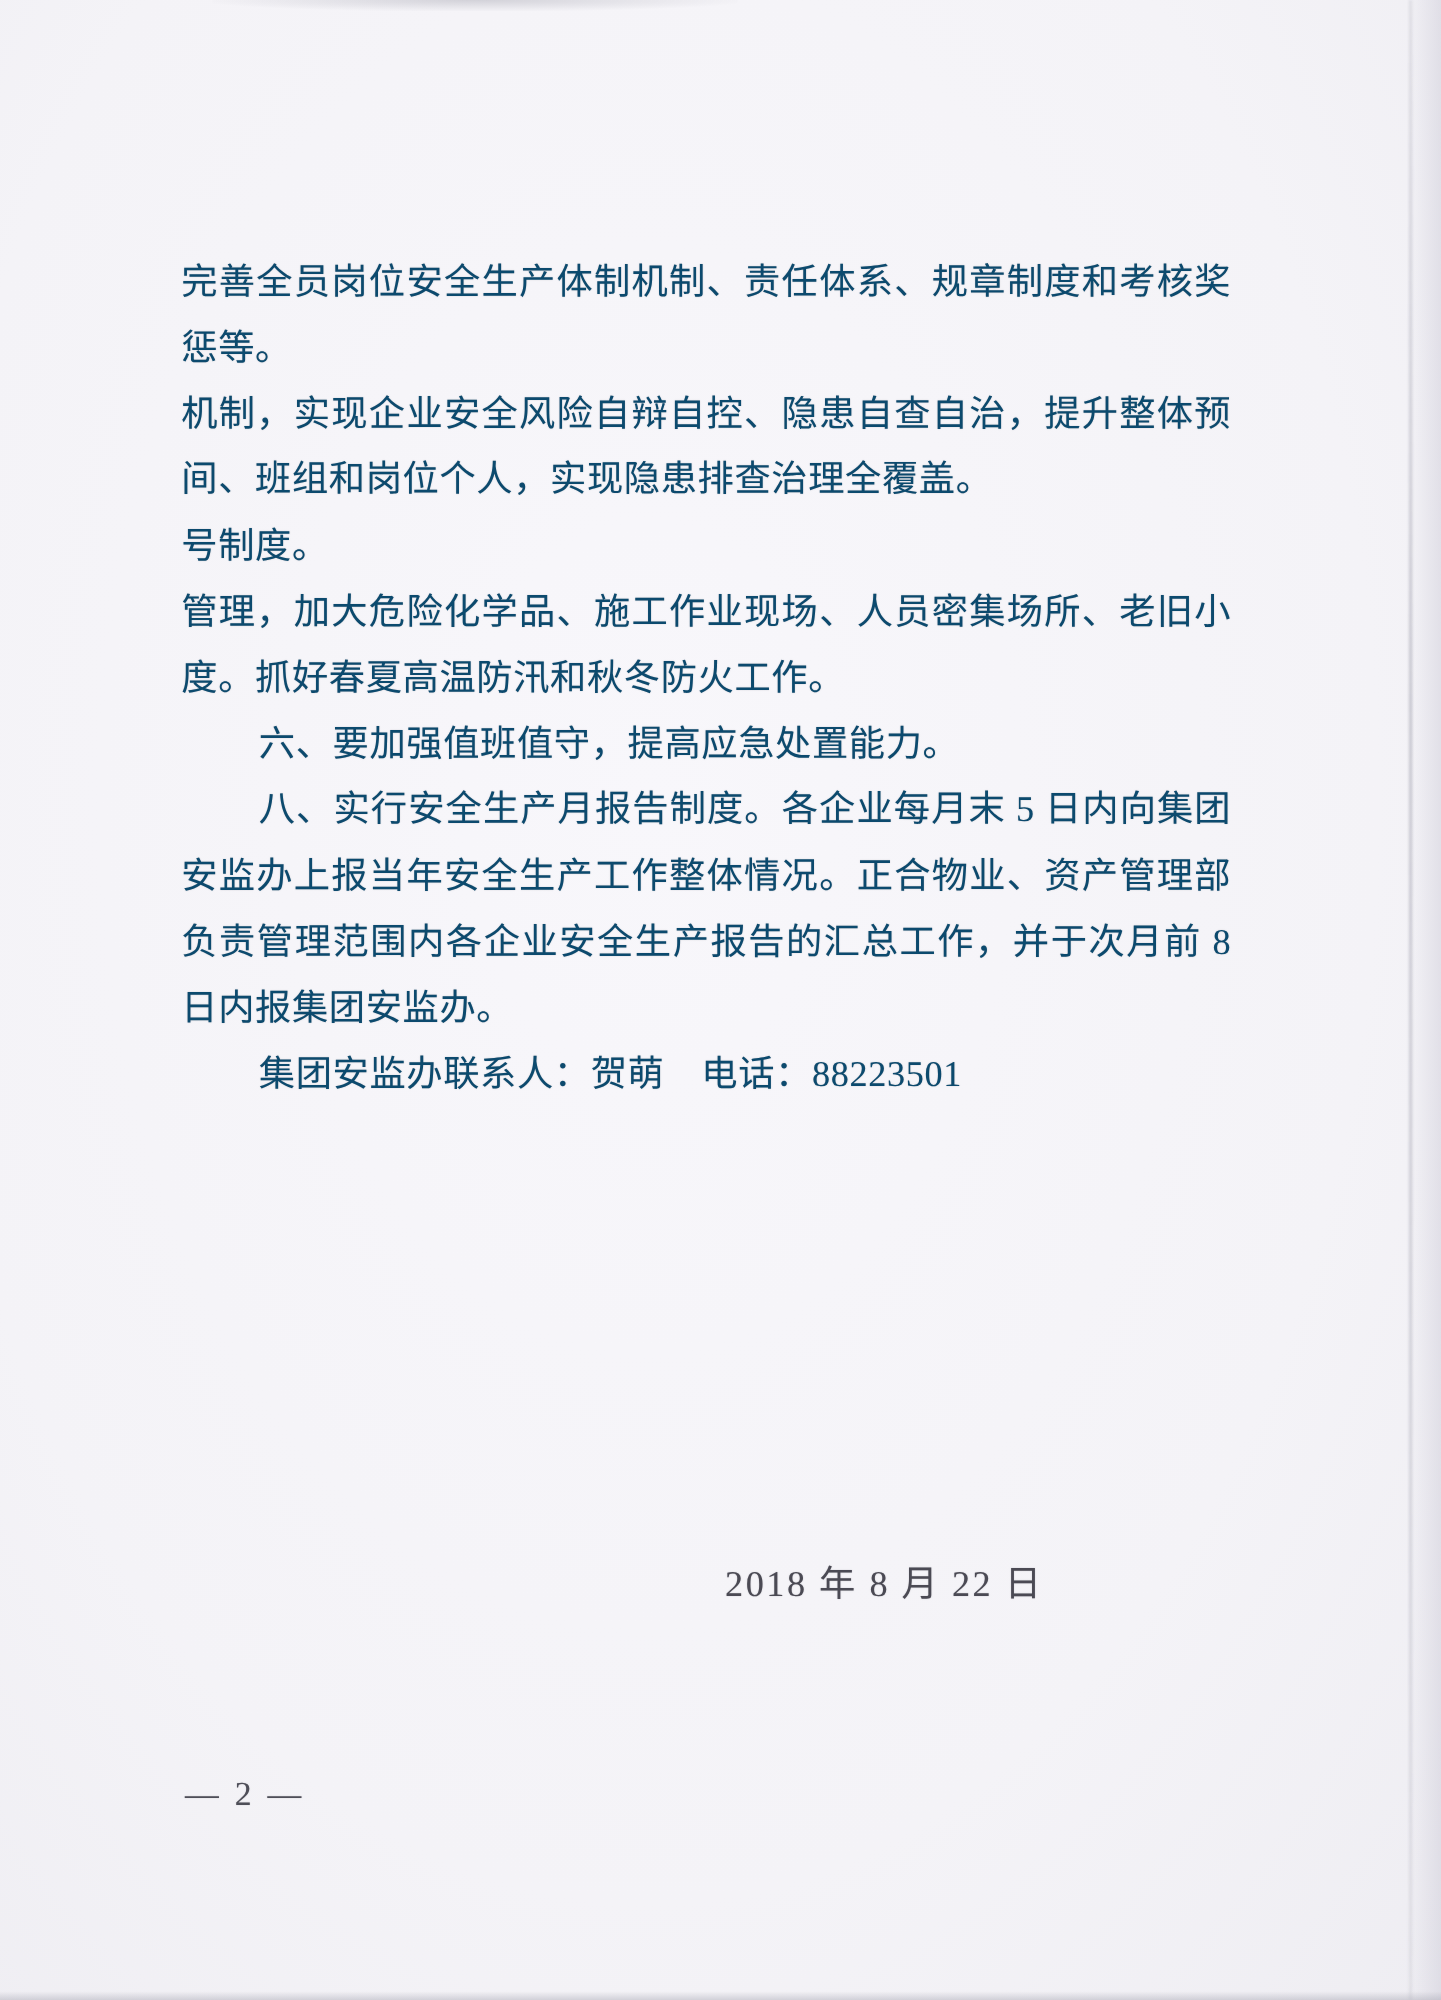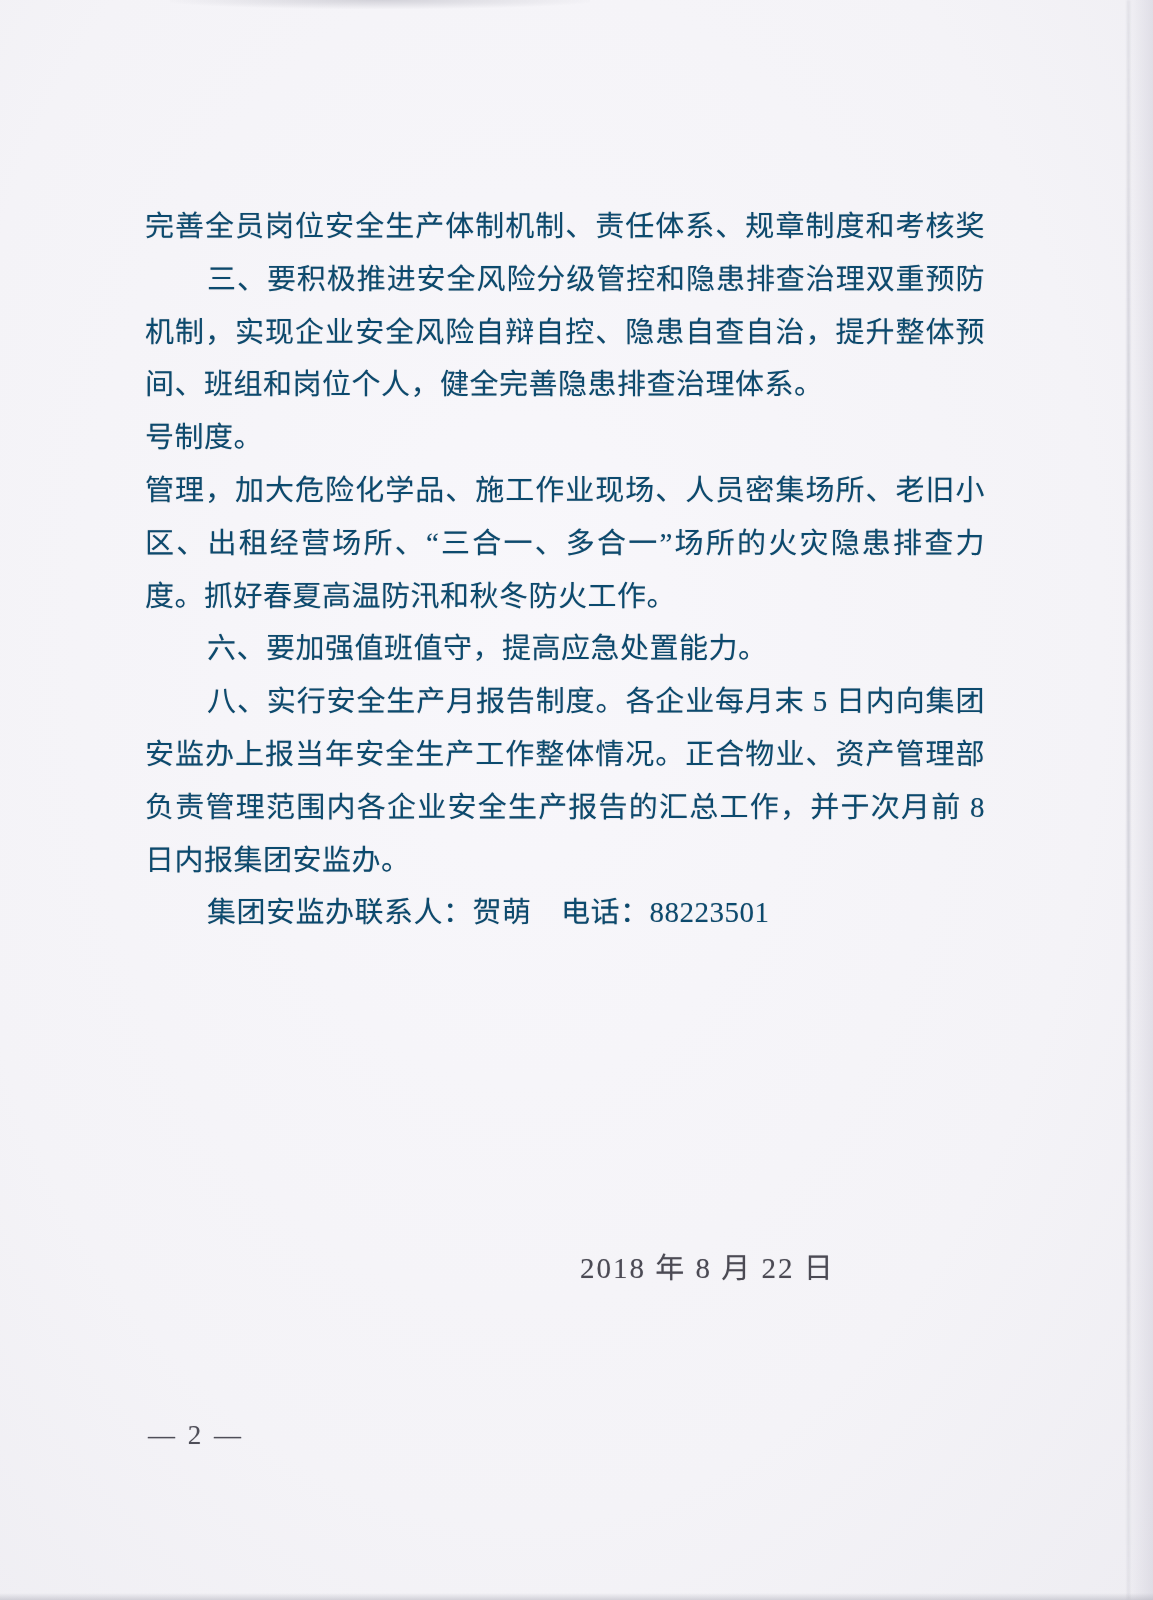--- a/index.html
+++ b/index.html
@@ -89,26 +89,25 @@
     width: 420px;
     height: 9px;
     background: radial-gradient(ellipse at 50% 0%, rgba(145,145,158,0.35), rgba(145,145,158,0) 75%);
   }
 </style>
 </head>
 <body>
 
 <div class="doc-body">
   <div class="line full">完善全员岗位安全生产体制机制、责任体系、规章制度和考核奖</div>
-  <div class="line full indent">三、要积极推进安全风险分级管控和隐患排查治理双重预防</div>
+  <div class="line">惩等。</div>
   <div class="line full">机制，实现企业安全风险自辩自控、隐患自查自治，提升整体预</div>
-  <div class="line">间、班组和岗位个人，健全完善隐患排查治理体系。</div>
+  <div class="line">间、班组和岗位个人，实现隐患排查治理全覆盖。</div>
   <div class="line">号制度。</div>
   <div class="line full">管理，加大危险化学品、施工作业现场、人员密集场所、老旧小</div>
-  <div class="line full">区、出租经营场所、“三合一、多合一”场所的火灾隐患排查力</div>
   <div class="line">度。抓好春夏高温防汛和秋冬防火工作。</div>
   <div class="line indent">六、要加强值班值守，提高应急处置能力。</div>
   <div class="line full indent">八、实行安全生产月报告制度。各企业每月末 5 日内向集团</div>
   <div class="line full">安监办上报当年安全生产工作整体情况。正合物业、资产管理部</div>
   <div class="line full">负责管理范围内各企业安全生产报告的汇总工作，并于次月前 8</div>
   <div class="line">日内报集团安监办。</div>
   <div class="line indent">集团安监办联系人：贺萌　电话：88223501</div>
 </div>
 
 <div class="date-line">2018 年 8 月 22 日</div>

